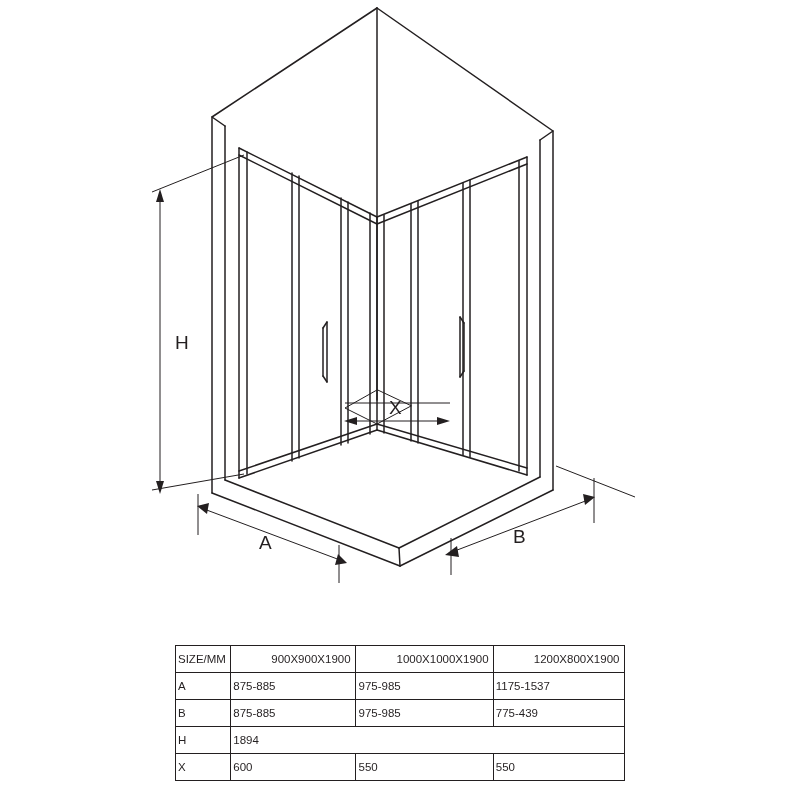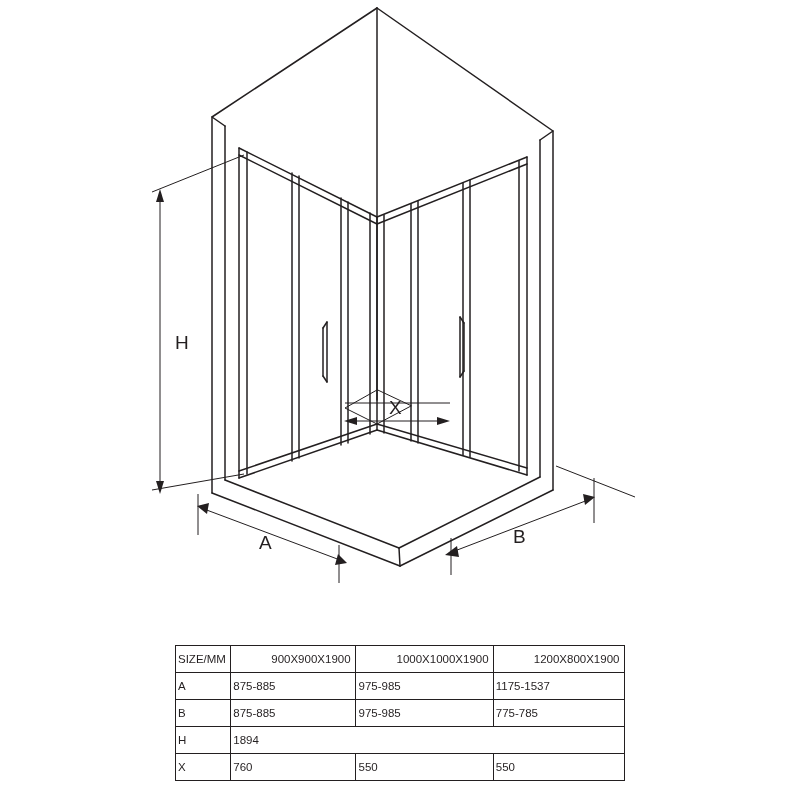--- a/index.html
+++ b/index.html
@@ -208,28 +208,28 @@
       <tr>
         <td>A</td>
         <td>875-885</td>
         <td>975-985</td>
         <td>1175-1537</td>
       </tr>
       <tr>
         <td>B</td>
         <td>875-885</td>
         <td>975-985</td>
-        <td>775-785</td>
+        <td>775-439</td>
       </tr>
       <tr>
         <td>H</td>
         <td colspan="3">1894</td>
       </tr>
       <tr>
         <td>X</td>
-        <td>760</td>
+        <td>600</td>
         <td>550</td>
         <td>550</td>
       </tr>
     </tbody>
   </table>
 
 </div>
 
 </body></html>

